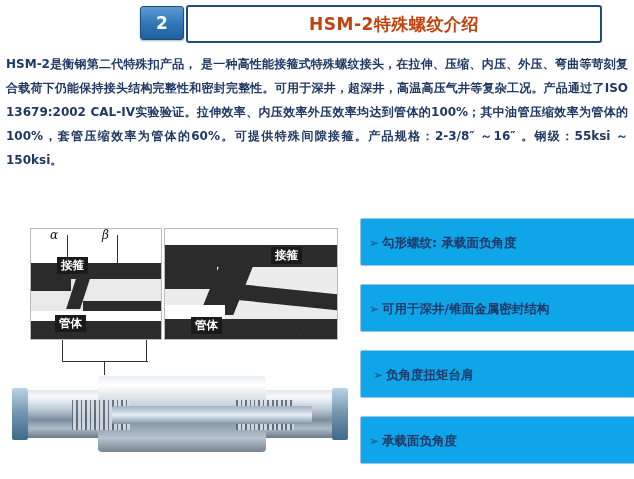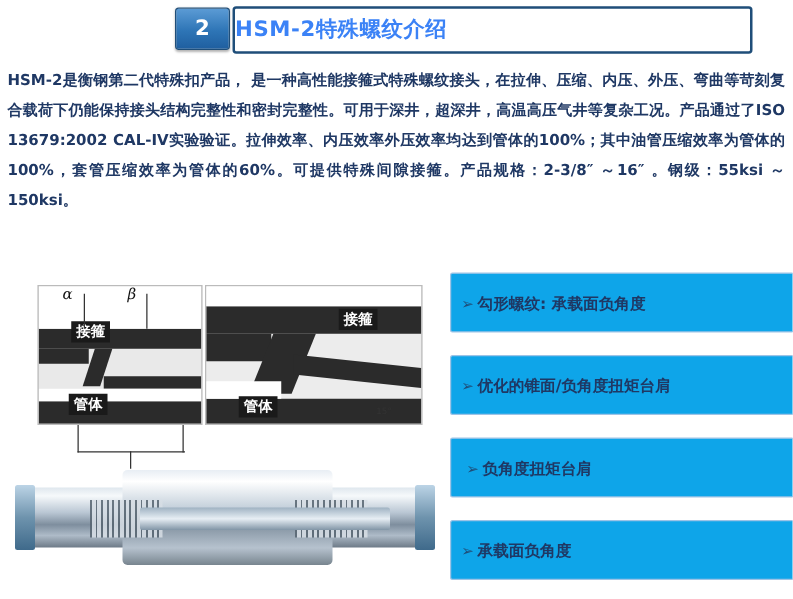--- a/index.html
+++ b/index.html
@@ -54,21 +54,22 @@
     border: 2px solid #1f4e79;
     border-radius: 3px;
     background: #ffffff;
   }
   .header-title {
     position: absolute;
     left: 0; top: 0;
     width: 412px;
     height: 34px;
     line-height: 34px;
-    color: #3b82f6;
+    text-align: center;
+    color: #c2410c;
     font-size: 17px;
     font-weight: bold;
     letter-spacing: 0.5px;
   }
 
   
   .body-text {
     position: absolute;
     left: 6px;
     top: 52px;
@@ -287,21 +288,21 @@
       <div class="pipe-end" style="left:0;"></div>
       <div class="pipe-end" style="left:320px;"></div>
     </div>
   </div>
 
   <div class="bullets">
     <div class="bullet" style="top:0;">
       <span class="arrow">➢</span><span>勾形螺纹: 承载面负角度</span>
     </div>
     <div class="bullet" style="top:66px;">
-      <span class="arrow">➢</span><span>优化的锥面/负角度扭矩台肩</span>
+      <span class="arrow">➢</span><span>可用于深井/锥面金属密封结构</span>
     </div>
     <div class="bullet" style="top:132px;padding-left:12px;">
       <span class="arrow">➢</span><span>负角度扭矩台肩</span>
     </div>
     <div class="bullet" style="top:198px;">
       <span class="arrow">➢</span><span>承载面负角度</span>
     </div>
   </div>
 
 </div>

